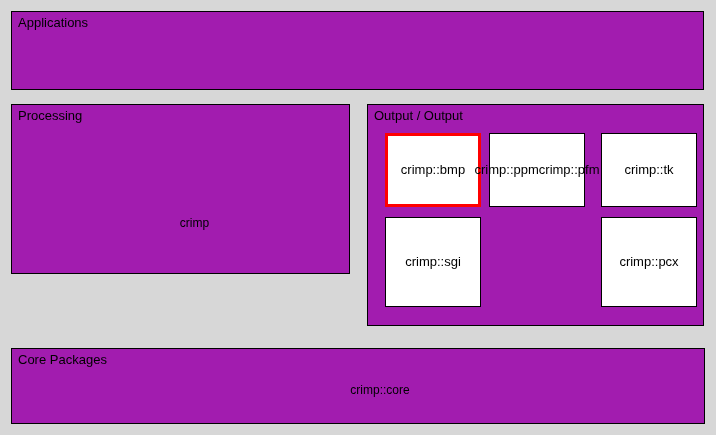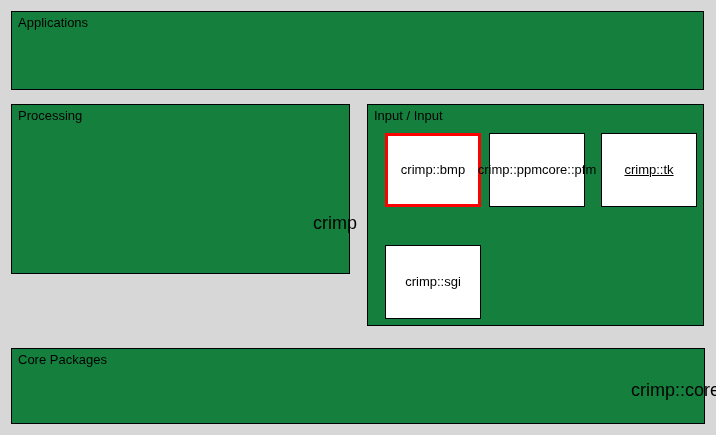--- a/index.html
+++ b/index.html
@@ -18,21 +18,21 @@
 
   #diagram {
     position: relative;
     width: 716px;
     height: 435px;
   }
 
   
   .panel {
     position: absolute;
-    background: #15803d;
+    background: #a21caf;
     border: 1px solid #000000;
     box-sizing: border-box;
   }
   .panel-title {
     position: absolute;
     left: 6px;
     top: 3px;
     font-size: 13px;
     line-height: 16px;
     white-space: nowrap;
@@ -53,24 +53,24 @@
     width: 337px; height: 222px;
   }
   #panel-core {
     left: 11px;  top: 348px;
     width: 694px; height: 76px;
   }
 
   
   .panel-center-label {
     position: absolute;
-    left: 8px;
+    left: 14px;
     width: 100%;
-    text-align: right;
-    font-size: 18px;
+    text-align: center;
+    font-size: 12px;
     line-height: 16px;
     white-space: nowrap;
   }
   #label-crimp      { top: 110px; }   
   #label-crimp-core { top: 33px; margin-left: 8px;  }   
 
   
   .module {
     position: absolute;
     background: #ffffff;
@@ -85,59 +85,62 @@
     white-space: nowrap;
   }
   .module.highlight {
     border: 3px solid #ff0000;
   }
   .module .line { display: block; }
 
   
   .col-1 { left: 9px;   width: 96px; margin-left: 8px; }
   .col-2 { left: 121px; width: 96px; }
-  .col-3 { left: 233px; width: 96px; text-decoration: underline; }
+  .col-3 { left: 233px; width: 96px; }
   .row-1 { top: 28px;   height: 74px; }
-  .row-2 { top: 140px;  height: 74px; }
+  .row-2 { top: 112px;  height: 90px; }
 </style>
 </head>
 <body>
 
 <div id="diagram">
 
   <div class="panel" id="panel-applications">
     <div class="panel-title">Applications</div>
   </div>
 
   <div class="panel" id="panel-processing">
     <div class="panel-title">Processing</div>
     <div class="panel-center-label" id="label-crimp">crimp</div>
   </div>
 
   <div class="panel" id="panel-io">
-    <div class="panel-title">Input / Input</div>
+    <div class="panel-title">Output / Output</div>
 
     <div class="module highlight col-1 row-1">
       <span class="line">crimp::bmp</span>
     </div>
 
     <div class="module col-2 row-1">
       <span class="line">crimp::ppm</span>
-      <span class="line">core::pfm</span>
+      <span class="line">crimp::pfm</span>
     </div>
 
     <div class="module col-3 row-1">
       <span class="line">crimp::tk</span>
     </div>
 
     <div class="module col-1 row-2">
       <span class="line">crimp::sgi</span>
     </div>
 
 
+    <div class="module col-3 row-2">
+      <span class="line">crimp::pcx</span>
+    </div>
   </div>
 
   <div class="panel" id="panel-core">
     <div class="panel-title">Core Packages</div>
     <div class="panel-center-label" id="label-crimp-core">crimp::core</div>
   </div>
 
 </div>
 
 </body></html>

